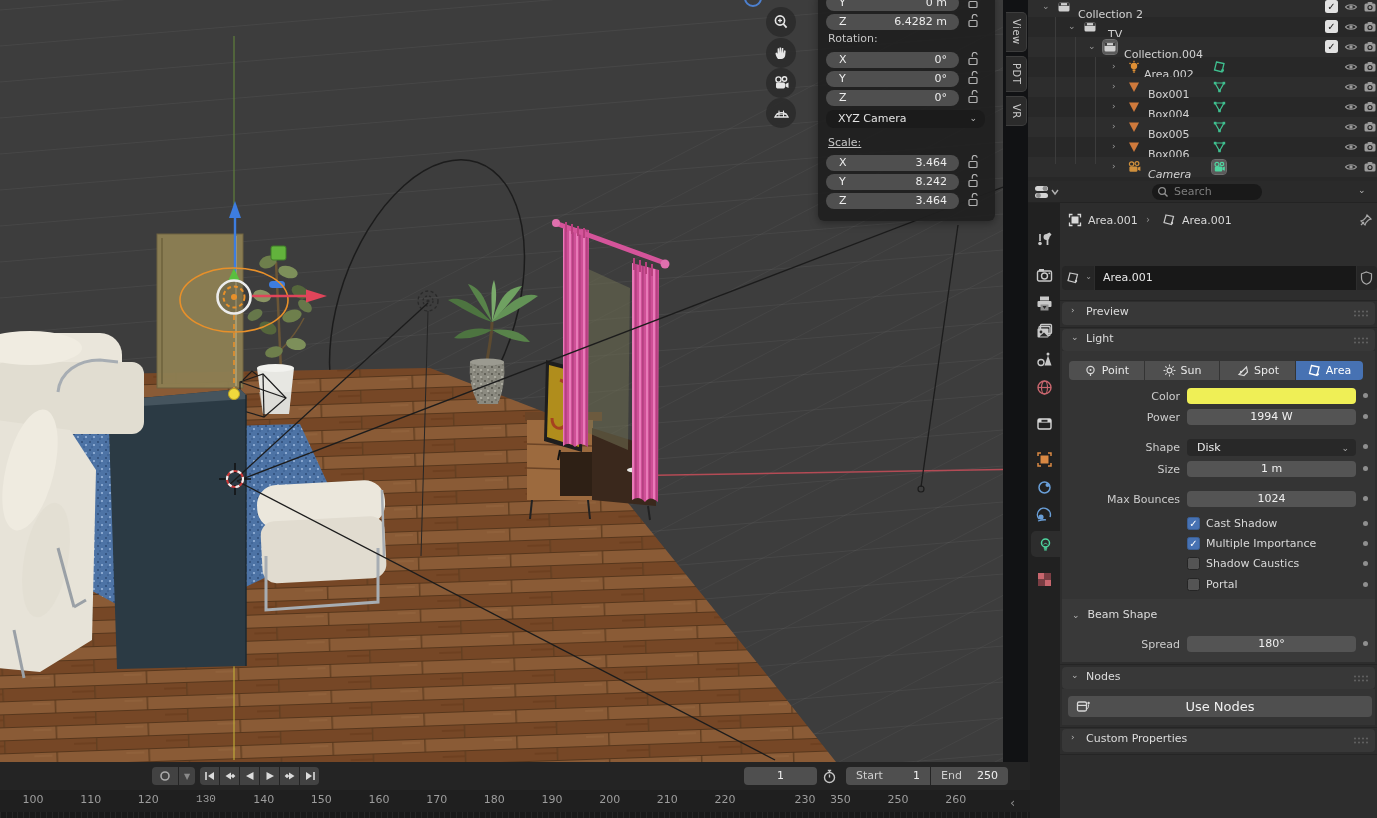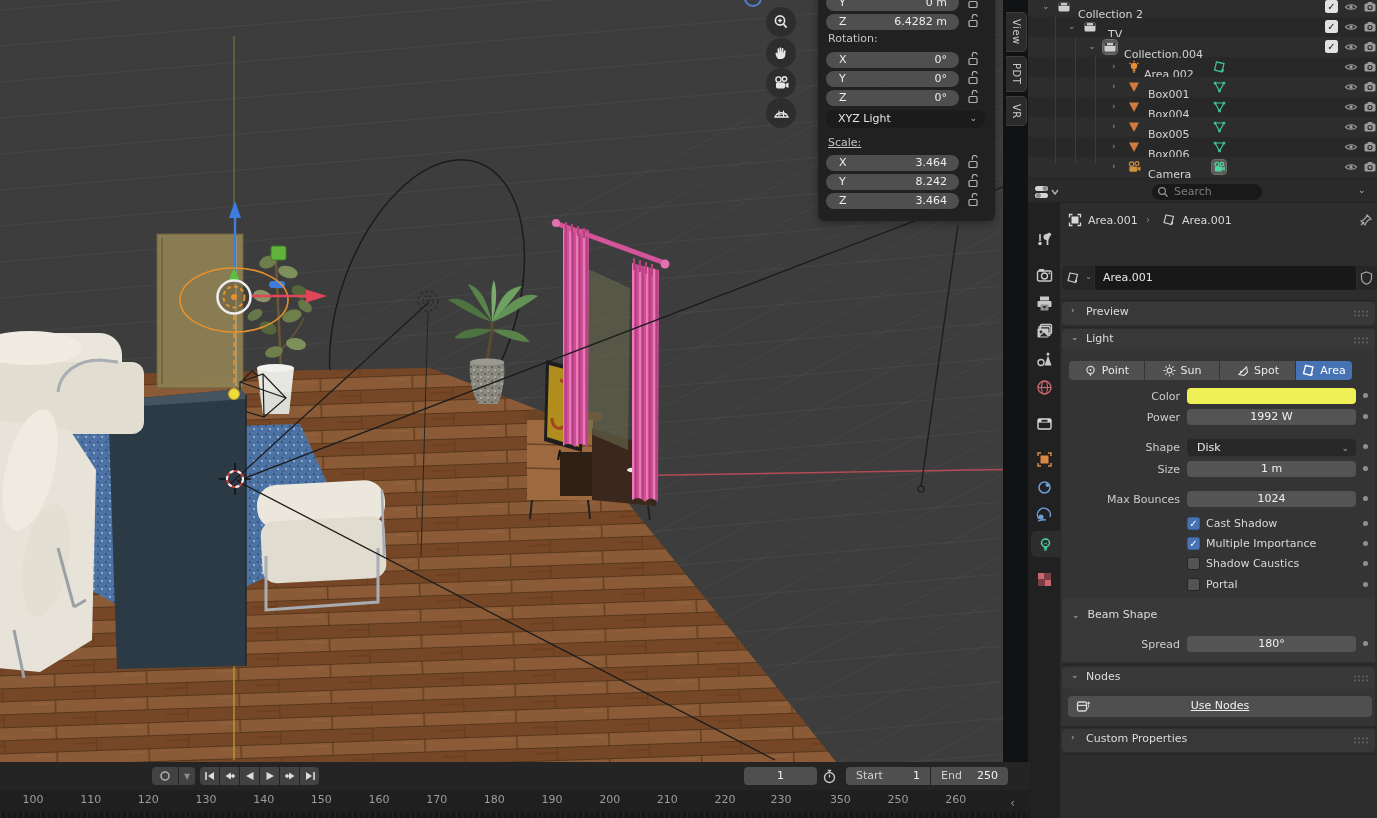--- a/index.html
+++ b/index.html
@@ -426,21 +426,21 @@
         <span class="ax">Z</span>
         <span class="val">0°</span>
       </div>
       <div class="np-lock" style="position: absolute; top: 98px;">
         <svg width="14" height="14" viewBox="0 0 14 14">
           <rect x="3" y="6.5" width="8" height="6" rx="1" fill="none" stroke="#b2b2b2" stroke-width="1.2"></rect>
           <path d="M5 6.5 V4.6 a2.4 2.4 0 0 1 4.8 0" fill="none" stroke="#b2b2b2" stroke-width="1.2" transform="translate(1.3,-1.8)"></path>
         </svg>
       </div>
       <div class="np-euler" style="top: 118px;">
-        <span>XYZ Light</span>
+        <span>XYZ Camera</span>
         <span class="chev" style="position:absolute;">⌄</span>
       </div>
       <div class="np-label" style="top: 144px; text-decoration: underline;">Scale:</div>
       <div class="np-row" style="position: absolute; top: 163px;">
         <span class="ax">X</span>
         <span class="val">3.464</span>
       </div>
       <div class="np-lock" style="position: absolute; top: 163px;">
         <svg width="14" height="14" viewBox="0 0 14 14">
           <rect x="3" y="6.5" width="8" height="6" rx="1" fill="none" stroke="#b2b2b2" stroke-width="1.2"></rect>
@@ -722,21 +722,21 @@
     <div class="ol-row alt" style="top: 157px;">
       <span class="ol-chev" style="left: 84px;">›</span>
       <span class="ol-ic" style="left: 99px;">
         <svg width="15" height="14" viewBox="0 0 15 14">
           <circle cx="4.6" cy="4" r="2.2" fill="none" stroke="#d0903c" stroke-width="1.2"></circle>
           <circle cx="10" cy="3.6" r="1.9" fill="none" stroke="#d0903c" stroke-width="1.2"></circle>
           <rect x="2.4" y="6.4" width="8" height="5.4" rx="1.2" fill="#d0903c"></rect>
           <polygon points="10.8,7.6 13.4,6.4 13.4,11 10.8,9.8" fill="#d0903c"></polygon>
         </svg>
       </span>
-      <span class="ol-label" style="left: 120px;">Camera</span>
+      <span class="ol-label" style="left: 120px; font-style: italic;">Camera</span>
       <span class="ol-ic bg" style="left: 184px;">
         <svg width="15" height="14" viewBox="0 0 15 14">
           <circle cx="5" cy="4.4" r="2" fill="none" stroke="#4fd6a0" stroke-width="1.2"></circle>
           <circle cx="10" cy="4" r="1.7" fill="none" stroke="#4fd6a0" stroke-width="1.2"></circle>
           <rect x="2.8" y="6.6" width="7.4" height="5" rx="1.1" fill="#4fd6a0"></rect>
           <polygon points="10.4,7.6 12.8,6.6 12.8,10.8 10.4,9.8" fill="#4fd6a0"></polygon>
         </svg>
       </span>
       <span class="ol-right" style="left: 316px;">
         <svg width="14" height="14" viewBox="0 0 14 14">
@@ -1005,34 +1005,34 @@
       </div>
       <div class="type-btn" style="left: 160px; top: 158px; width: 75px;">
         <span>
           <svg width="13" height="13" viewBox="0 0 13 13">
             <polygon points="3,10.5 10.5,3 11.5,8 8,11.5" fill="none" stroke="#d8d8d8" stroke-width="1.2"></polygon>
             <circle cx="5" cy="8" r="1.2" fill="#d8d8d8"></circle>
           </svg>
         </span>
         <span>Spot</span>
       </div>
-      <div class="type-btn sel" style="left: 236px; top: 158px; width: 56px; border-radius: 0px 4px 4px 0px;">
+      <div class="type-btn sel" style="left: 236px; top: 158px; width: 67px; border-radius: 0px 4px 4px 0px;">
         <span>
           <svg width="13" height="13" viewBox="0 0 13 13">
             <polygon points="3.5,1.5 11,3 9,11.5 1.5,9.5" fill="none" stroke="#ffffff" stroke-width="1.3"></polygon>
             <circle cx="9.6" cy="10.2" r="1.2" fill="#ffffff"></circle>
           </svg>
         </span>
         <span>Area</span>
       </div>
       <div class="prop-label" style="left: 10px; top: 187px;">Color</div>
       <div class="prop-field" style="top: 185px; background: rgb(239, 239, 86);"></div>
       <div class="anim-dot" style="top: 190px;"></div>
       <div class="prop-label" style="left: 10px; top: 208px;">Power</div>
-      <div class="prop-field" style="top: 206px;">1992 W</div>
+      <div class="prop-field" style="top: 206px;">1994 W</div>
       <div class="anim-dot" style="top: 211px;"></div>
       <div class="prop-label" style="left: 10px; top: 238px;">Shape</div>
       <div class="prop-drop" style="top: 236px;"><span>Disk</span><span class="chev">⌄</span></div>
       <div class="anim-dot" style="top: 241px;"></div>
       <div class="prop-label" style="left: 10px; top: 260px;">Size</div>
       <div class="prop-field" style="top: 258px;">1 m</div>
       <div class="anim-dot" style="top: 263px;"></div>
       <div class="prop-label" style="left: 10px; top: 290px;">Max Bounces</div>
       <div class="prop-field" style="top: 288px;">1024</div>
       <div class="anim-dot" style="top: 293px;"></div>
@@ -1074,21 +1074,21 @@
       </div>
       <div style="position: absolute; left: 8px; top: 493px; width: 304px; height: 21px; background: rgb(79, 79, 79); border-radius: 4px;">
         <span style="position:absolute;left:8px;top:4px;">
           <svg width="15" height="13" viewBox="0 0 15 13">
             <rect x="1.5" y="2" width="9" height="9" rx="1.5" fill="none" stroke="#d8d8d8" stroke-width="1.3"></rect>
             <rect x="1.5" y="4.8" width="9" height="1.2" fill="#d8d8d8"></rect>
             <circle cx="12.6" cy="3" r="1.2" fill="#d8d8d8"></circle>
             <path d="M10.5 9 C12 9 12.6 7 12.6 4.5" fill="none" stroke="#d8d8d8" stroke-width="1"></path>
           </svg>
         </span>
-        <span style="position:absolute;left:0;right:0;text-align:center;top:3px;font-size:11px;color:#efefef;text-decoration:underline;">Use Nodes</span>
+        <span style="position:absolute;left:0;right:0;text-align:center;top:3px;font-size:13px;color:#efefef;">Use Nodes</span>
       </div>
       <div class="panel-hd" style="top: 526px; height: 23px;">
         <span class="tri">›</span>
         <span class="cap">Custom Properties</span>
         <span class="grip">
           <svg width="16" height="9" viewBox="0 0 16 9">
             <g fill="#7a7a7a">
               <circle cx="2" cy="2.5" r="1"></circle>
               <circle cx="6" cy="2.5" r="1"></circle>
               <circle cx="10" cy="2.5" r="1"></circle>
@@ -1135,31 +1135,31 @@
     <span class="v">1</span>
   </div>
   <div class="tl-field" style="left:931px;width:77px;border-radius:0 4px 4px 0;">
     <span class="lab">End</span>
     <span class="v">250</span>
   </div>
   <div id="tl-ruler">
       <span class="tl-num" style="left: 33px;">100</span>
       <span class="tl-num" style="left: 90.67px;">110</span>
       <span class="tl-num" style="left: 148.34px;">120</span>
-      <span class="tl-num" style="left: 206.01px;">130</span>
+      <span class="tl-num" style="left: 206.01px; font-family: Liberation Mono, monospace;">130</span>
       <span class="tl-num" style="left: 263.68px;">140</span>
       <span class="tl-num" style="left: 321.35px;">150</span>
       <span class="tl-num" style="left: 379.02px;">160</span>
       <span class="tl-num" style="left: 436.69px;">170</span>
       <span class="tl-num" style="left: 494.36px;">180</span>
       <span class="tl-num" style="left: 552.03px;">190</span>
       <span class="tl-num" style="left: 609.7px;">200</span>
       <span class="tl-num" style="left: 667.37px;">210</span>
       <span class="tl-num" style="left: 725.04px;">220</span>
-      <span class="tl-num" style="left: 781px; text-align: center;">230</span>
+      <span class="tl-num" style="left: 805px; text-align: center;">230</span>
       <span class="tl-num" style="left: 840.38px;">350</span>
       <span class="tl-num" style="left: 898.05px;">250</span>
       <span class="tl-num" style="left: 955.72px;">260</span>
     </div>
   <div id="tl-ticks"></div>
   <div id="tl-collapse">‹</div>
 <div class="tbtn" style="left: 200px; width: 19px; border-radius: 4px 0px 0px 4px;">
       <svg width="12" height="10" viewBox="0 0 12 10">
         <path d="M2 1 V9" stroke="#ddd" stroke-width="1.6"></path>
         <polygon points="10,1 4,5 10,9" fill="#ddd"></polygon>

